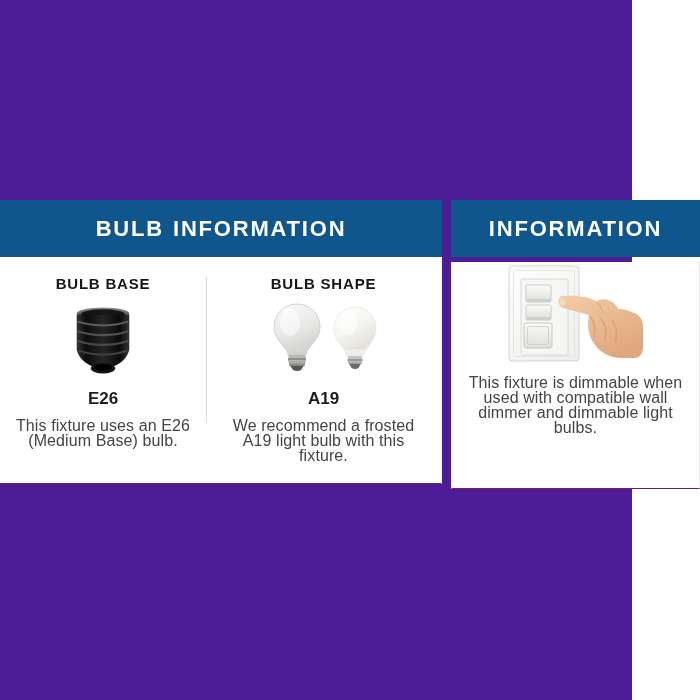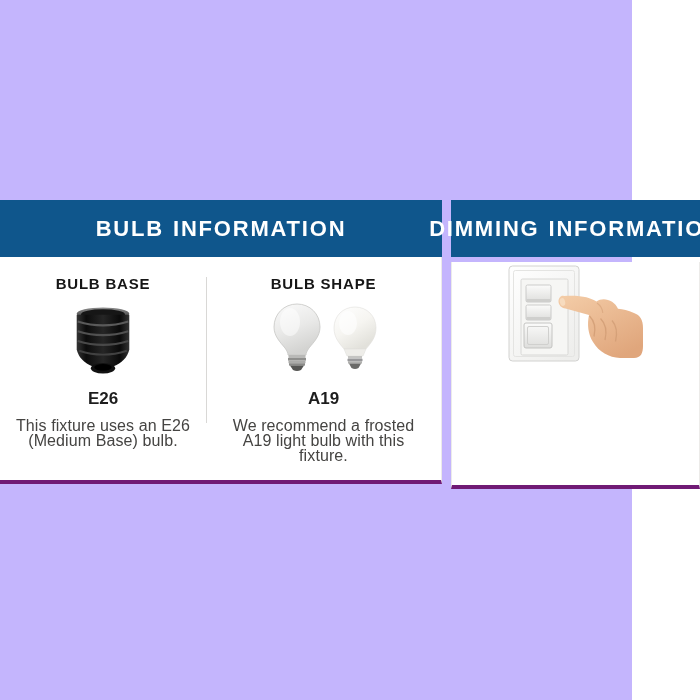--- a/index.html
+++ b/index.html
@@ -1,29 +1,29 @@
 <!DOCTYPE html>
 <html><head>
 <meta charset="utf-8">
 <style>
   html,body{margin:0;padding:0;background:#ffffff;width:700px;height:700px;overflow:hidden;
     font-family:"Liberation Sans", sans-serif;}
-  .canvas{position:relative;width:632px;height:700px;background:#c4b5fd;}
+  .canvas{position:relative;width:632px;height:700px;background:#4c1d95;}
 
   .panel{position:absolute;top:200px;}
   .panel-left{left:0;width:442px;}
   .panel-right{left:451px;width:249px;}
 
   .banner{height:57px;display:flex;align-items:center;justify-content:center;
     color:#ffffff;font-size:22px;letter-spacing:1.8px;white-space:nowrap;}
   .banner .bold{font-weight:700;margin-right:9px;}
   .banner .reg{font-weight:700;}
 
   .panel-body{position:relative;background:#ffffff;height:227px;box-sizing:border-box;
-    border-left:1px solid #ecebe9;border-right:1px solid #ecebe9;border-bottom:4px solid #701a75;}
+    border-left:1px solid #ecebe9;border-right:1px solid #ecebe9;border-bottom:1px solid #701a75;}
   .panel-left .panel-body{border-left:none;display:flex;}
 
   .col{box-sizing:border-box;text-align:center;}
   .col-base{width:206px;}
   .col-shape{width:235px;}
   .col-divider{position:absolute;left:206px;top:20px;width:1px;height:146px;background:#d9d8d6;}
 
   .sec-title{margin:19px 0 0 0;font-size:15px;font-weight:700;letter-spacing:.8px;
     color:#161616;line-height:15px;text-align:center;}
   .img-wrap{display:block;margin:0 auto;}
@@ -126,21 +126,20 @@
         </svg>
 
         <div class="size-label">A19</div>
         <p class="desc">We recommend a frosted A19 light bulb with this fixture.</p>
       </div>
     </div>
   </section>
 
   <section class="panel panel-right">
     <header class="banner" style="background:#0f568c">
-      <span class="bold">DIMMING</span>
       <span class="reg">INFORMATION</span>
     </header>
 
     <div class="panel-body">
 
       <svg class="img-wrap dimmer-img" width="150" height="106" viewBox="0 0 150 106" aria-hidden="true">
         <defs>
           <linearGradient id="gPlate" x1="0" y1="0" x2="0.8" y2="1">
             <stop offset="0" stop-color="#ffffff"></stop>
               <stop offset="1" stop-color="#eeeeec"></stop>
@@ -170,16 +169,17 @@
                  C86 62 87 72 92 80 C98 90 108 95.5 119 96 L133 96 C140 96 142 91 142 84
                  L142 66 C142 58 139 53 133 51 C127 48.5 122 47 117 46.8
                  C113.5 38 102 34.5 95.5 39.5 C89 35.5 80 33 63 34 Z" fill="url(#gSkin)"></path>
         <ellipse cx="61.5" cy="40" rx="2.6" ry="4" fill="#f7ddc1" opacity="0.9" transform="rotate(-15 61.5 40)"></ellipse>
         <path d="M88.5 54 C93 58.5 95 66 93 74.5" stroke="#cf9a72" stroke-width="1.3" fill="none" opacity="0.75"></path>
         <path d="M99.5 56.5 C104.5 61.5 106 69.5 104 78" stroke="#cf9a72" stroke-width="1.3" fill="none" opacity="0.75"></path>
         <path d="M111 58.5 C115.5 63.5 116.5 71 114.5 79.5" stroke="#cf9a72" stroke-width="1.3" fill="none" opacity="0.7"></path>
         <path d="M96 41 C99.5 43.5 101.5 47 101.8 51" stroke="#cf9a72" stroke-width="1.1" fill="none" opacity="0.5"></path>
       </svg>
 
+      <p class="desc">This fixture is dimmable when used with compatible wall dimmer and dimmable light bulbs.</p>
     </div>
   </section>
 
 </div>
 
 </body></html>

